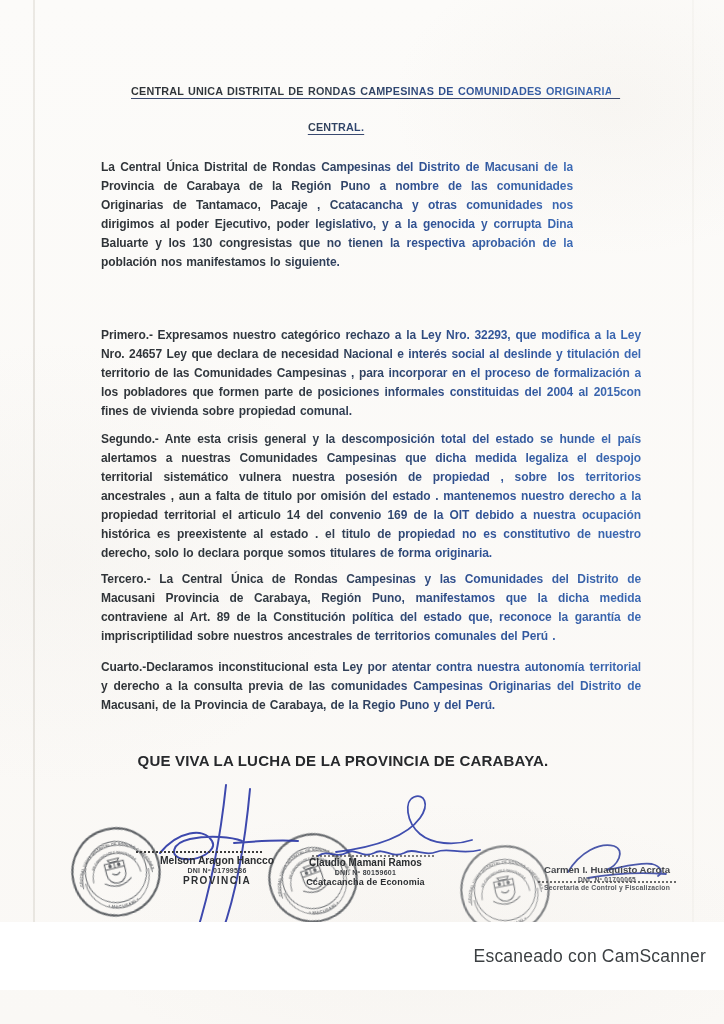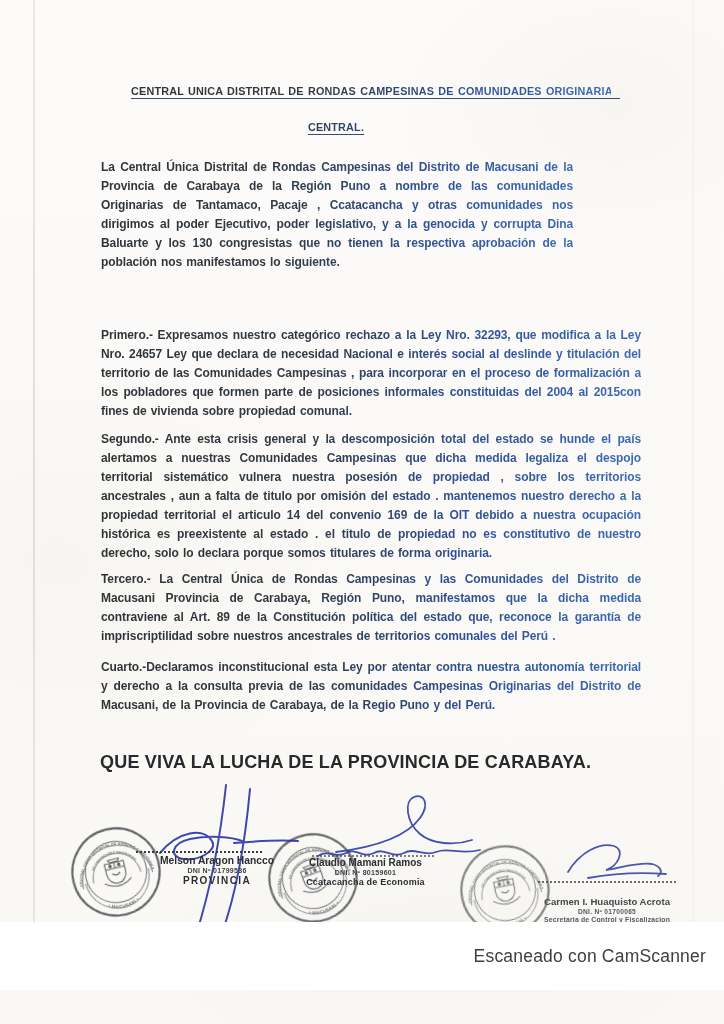--- a/index.html
+++ b/index.html
@@ -42,22 +42,22 @@
   .title-2{left:100px;top:118px;width:400px;}
 
   .intro{left:101px;top:158px;width:472px;}
   .clause{left:101px;top:0;width:540px;}
   .p-primero{top:326px;}
   .p-segundo{top:430px;}
   .p-tercero{top:570px;}
   .p-cuarto{top:658px;}
 
   .slogan{
-    left:100px;top:752px;width:470px;text-align:center;white-space:nowrap;
-    font-weight:700;font-size:18px;color:#27292c;letter-spacing:.2px;
+    left:108px;top:752px;width:470px;text-align:center;white-space:nowrap;
+    font-weight:700;font-size:15px;color:#27292c;letter-spacing:.2px;
   }
 
   
   .sig-svg{position:absolute;pointer-events:none;}
   .stamp{position:absolute;filter:blur(.4px) contrast(.92);}
   .stamp.s1{left:70px;top:826px;transform:rotate(-14deg);opacity:.92;}
   .stamp.s2{left:267px;top:832px;transform:rotate(-20deg);opacity:.88;}
   .stamp.s3{left:459px;top:844px;transform:rotate(-11deg);opacity:.72;}
 
   .dotline{position:absolute;border-top:2px dotted #3b3b3b;height:0;}
@@ -66,21 +66,21 @@
   .dot3{left:538px;top:881px;width:138px;opacity:.8;border-top-color:#4a4a4a;}
 
   .sig-block{position:absolute;text-align:center;color:#2b2e31;}
   .sig-name{font-weight:700;font-size:10.3px;white-space:nowrap;}
   .sig-dni{font-weight:700;font-size:7px;letter-spacing:.3px;color:#3c3f43;margin-top:1px;}
   .sig-role{font-weight:700;font-size:10px;letter-spacing:1.4px;margin-top:1px;}
   .b1{left:152px;top:855px;width:130px;}
   .b2{left:298px;top:857px;width:135px;}
   .b2 .sig-name{font-size:10px;}
   .b2 .sig-role{font-size:9px;letter-spacing:.2px;}
-  .b3{left:533px;top:864px;width:148px;color:#45484d;margin-top:32px;}
+  .b3{left:533px;top:864px;width:148px;color:#45484d;}
   .b3 .sig-name{font-size:9.6px;}
   .b3 .sig-dni{font-size:6.6px;color:#55585e;}
   .b3 .sig-role{font-size:6.8px;letter-spacing:.2px;color:#55585e;font-weight:700;}
 
   
   .footer-band{position:absolute;left:0;top:922px;width:724px;height:68px;background:#ffffff;}
   .footer-brand{
     position:absolute;right:18px;top:24px;font-size:17.5px;color:#3c4043;
     font-weight:400;letter-spacing:.2px;
   }

